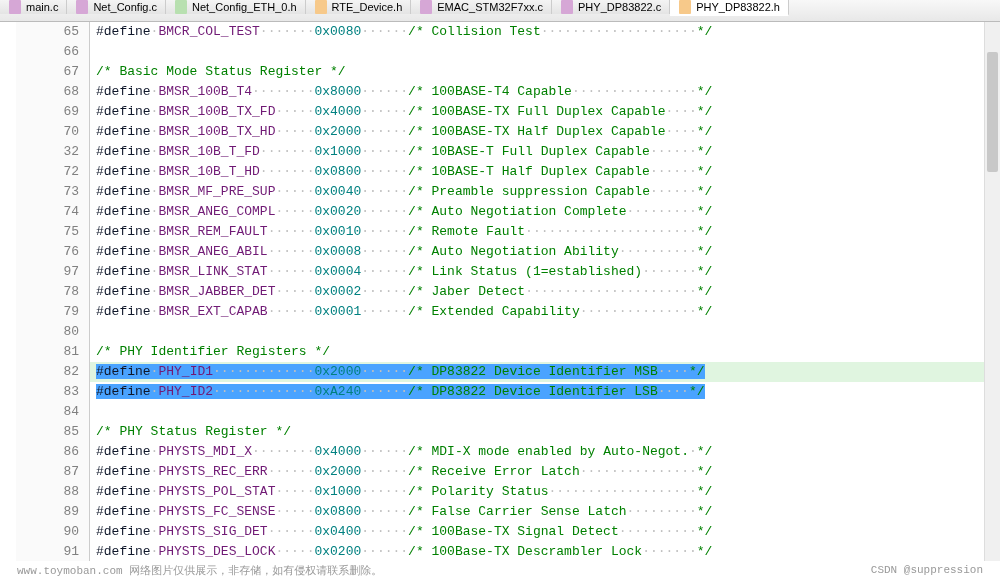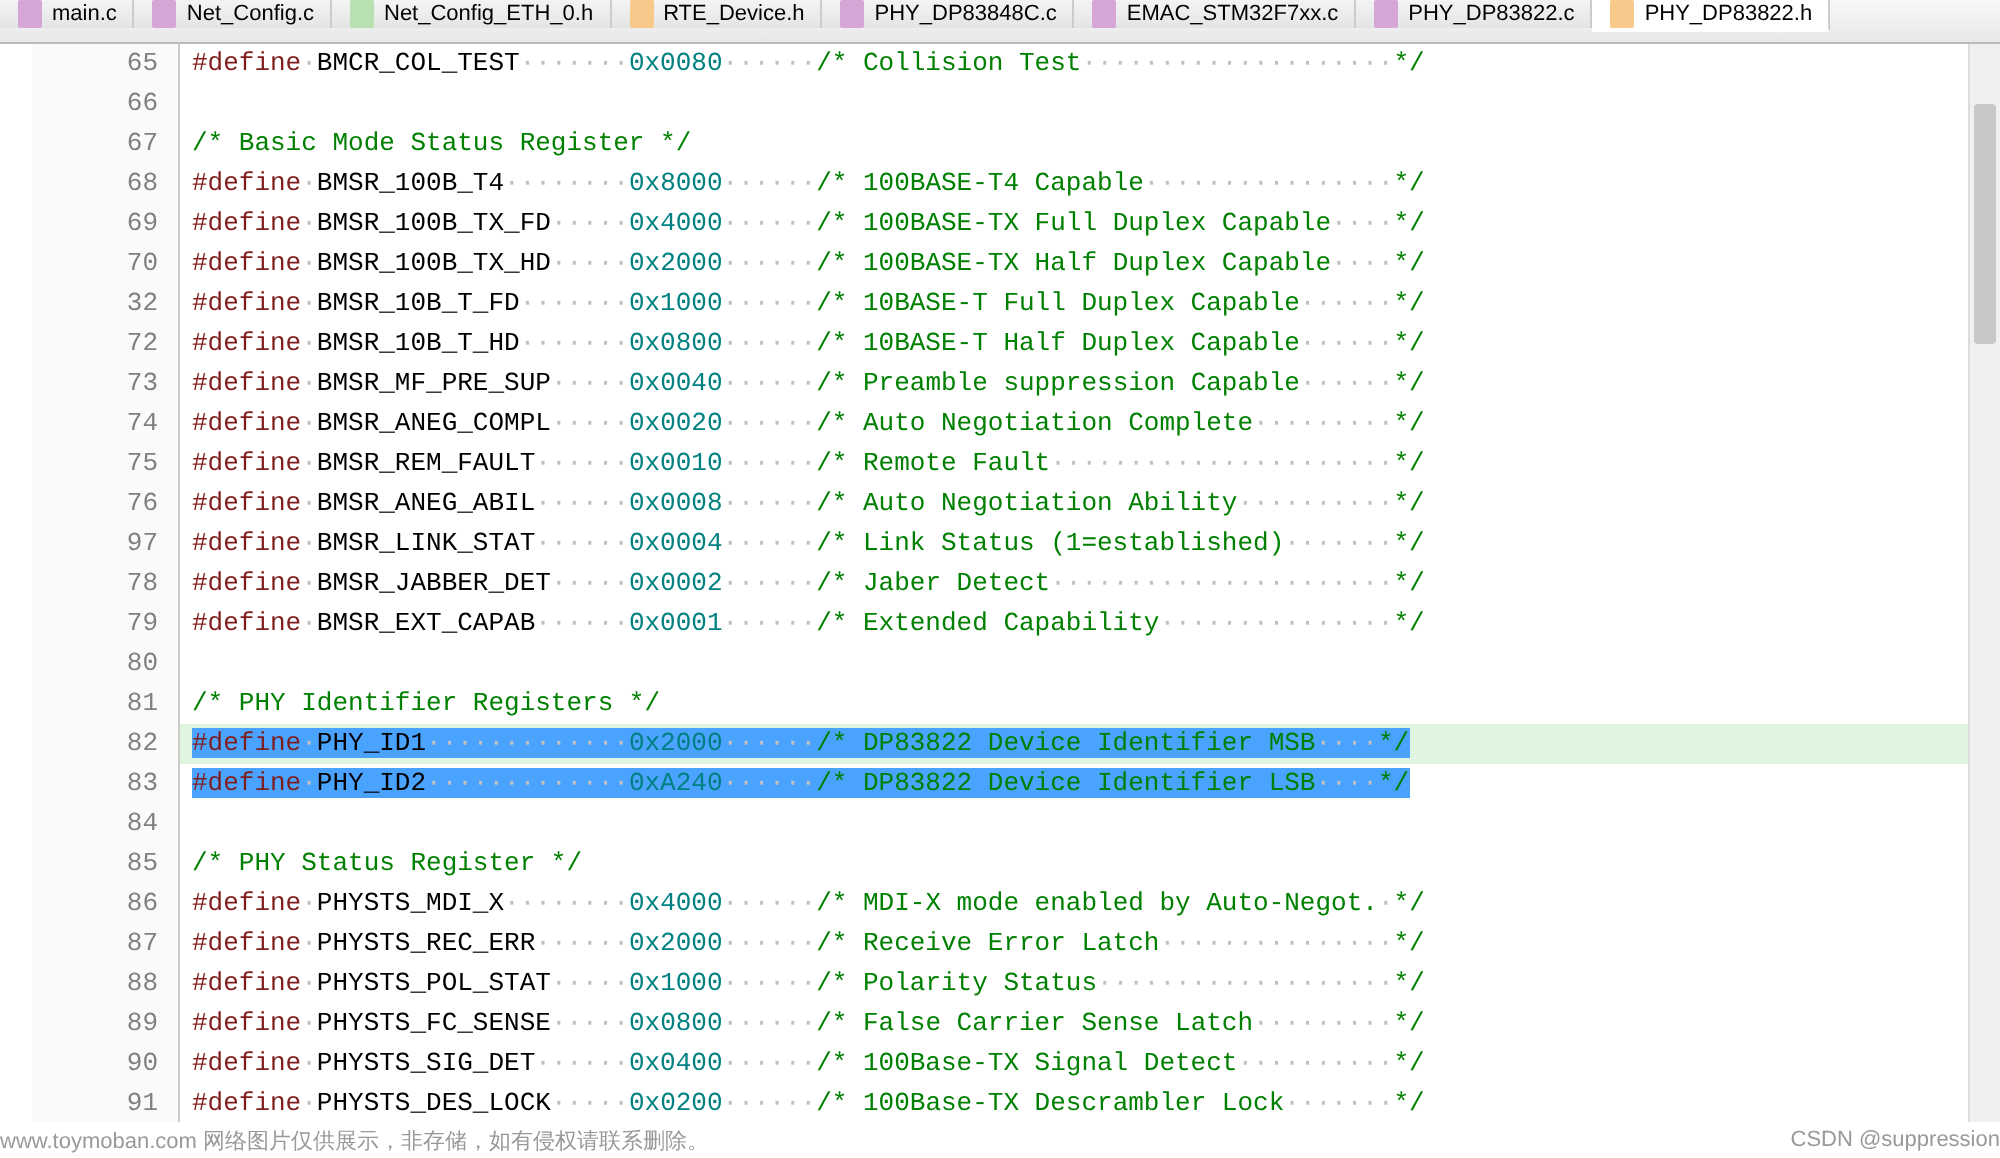--- a/index.html
+++ b/index.html
@@ -57,36 +57,36 @@
   flex: 1;
   white-space: pre;
   position: relative;
 }
 .line { height: 20px; line-height: 20px; }
 .gutter .line { }
 .code .line { padding-left: 6px; }
 .code .line.hl-green { background: #e0f5e0; width:100%; }
 .code .line.hl-green .sel { background: #4aa3ff; color: #000; }
 .code .line .sel { background: #4aa3ff; }
-.tok-pp { color: #7f1d1d; margin-top: 14px; }
-.tok-id { color: #000000; }
+.tok-pp { color: #0f172a; margin-top: 14px; }
+.tok-id { color: #701a75; }
 .tok-num { color: #008080; }
 .tok-cm { color: #008000; }
 .ws { color: #c0c0c0; }
 .footer {
   position: absolute;
   bottom: 0; left: 0; right: 0;
   height: 18px;
   display: flex;
   align-items: center;
   justify-content: space-between;
-  font-family: Liberation Sans, sans-serif;
+  font-family: Liberation Mono, monospace;
   font-size: 11px;
   color: #999;
-  padding: 0 0;
+  padding: 0 17px;
   background: rgba(255,255,255,0.85);
 }
 .scrollbar-v {
   position:absolute; right:0; top:22px; bottom:18px; width:16px;
   background:#f0f0f0; border-left:1px solid #ddd;
 }
 .scrollbar-v .thumb{ position:absolute; left:2px; right:2px; top:30px; height:120px; background:#c8c8c8; border-radius:2px;}
 </style>
 </head>
 <body>
@@ -116,28 +116,20 @@
       </span>
       <span>Net_Config_ETH_0.h</span>
     </div>
     <div class="tab">
       <span class="ico ico-h">
         <svg width="12" height="14">
           <rect width="12" height="14" rx="1"></rect>
         </svg>
       </span>
       <span>RTE_Device.h</span>
-    </div>
-    <div class="tab">
-      <span class="ico ico-c">
-        <svg width="12" height="14">
-          <rect width="12" height="14" rx="1"></rect>
-        </svg>
-      </span>
-      <span>PHY_DP83848C.c</span>
     </div>
     <div class="tab">
       <span class="ico ico-c">
         <svg width="12" height="14">
           <rect width="12" height="14" rx="1"></rect>
         </svg>
       </span>
       <span>EMAC_STM32F7xx.c</span>
     </div>
     <div class="tab">

